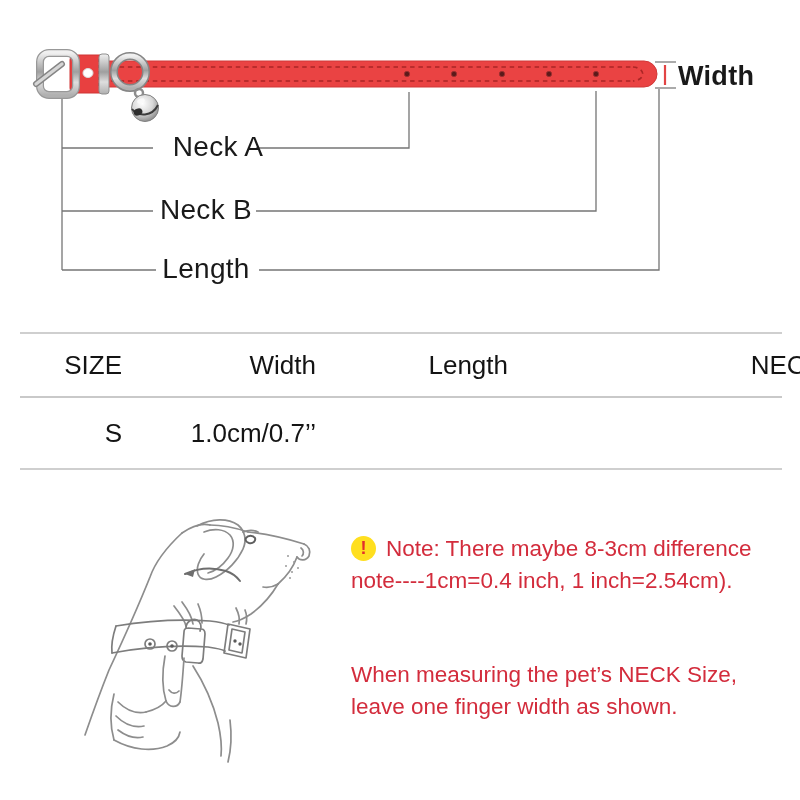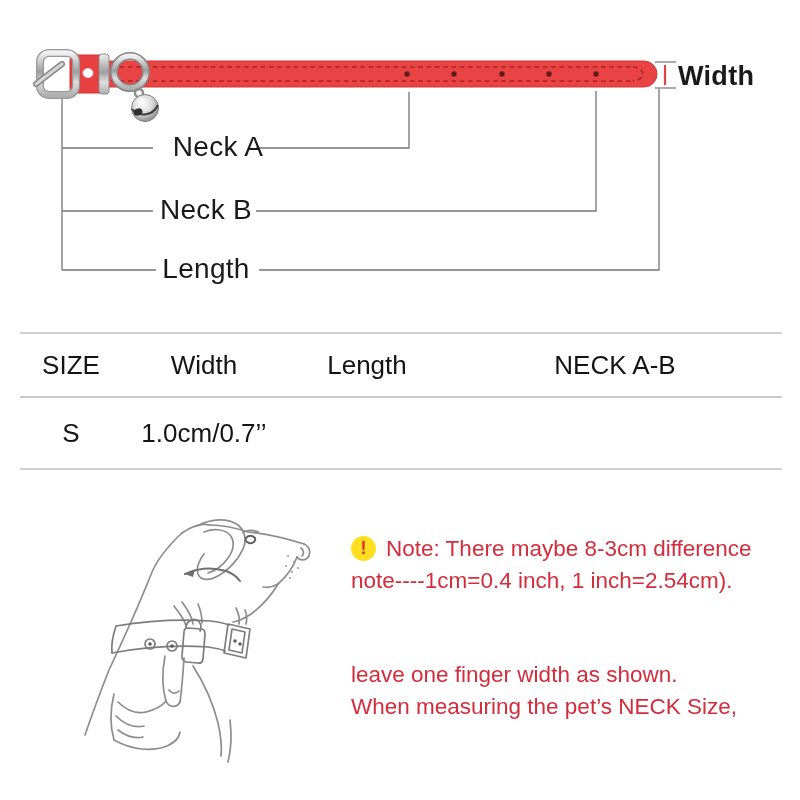--- a/index.html
+++ b/index.html
@@ -11,21 +11,21 @@
   .mlabel{position:absolute;font-size:28px;font-weight:500;color:#191919;
           letter-spacing:.3px;line-height:32px;}
   #lbl-neck-a{left:168px;top:131px;width:100px;text-align:center;}
   #lbl-neck-b{left:156px;top:194px;width:100px;text-align:center;}
   #lbl-length{left:156px;top:253px;width:100px;text-align:center;}
   #lbl-width{left:678px;top:60px;font-size:27px;font-weight:600;}
 
   
   .size-table{position:absolute;left:20px;top:332px;width:762px;}
   .trow{display:grid;grid-template-columns:102px 164px 162px 334px;
-        align-items:center;text-align:center;font-size:26px;}
+        align-items:center;text-align:right;font-size:26px;gap:30px;}
   .trow.head{height:62px;border-top:2px solid #cfcfcf;font-weight:400;color:#141414;}
   .trow.body{height:70px;border-top:2px solid #c9c9c9;border-bottom:2px solid #cfcfcf;color:#141414;}
 
   
   .note{position:absolute;left:351px;width:440px;font-size:22.5px;
         line-height:31.5px;color:#d32c3c;}
   #note-1{top:533px;}
   #note-2{top:659px;}
   .note .first{position:relative;padding-left:35px;}
   .excl{position:absolute;left:0;top:3px;width:25px;height:25px;border-radius:50%;
@@ -200,15 +200,15 @@
 
 <div class="note" id="note-1">
   <div class="first">
     <span class="excl">!</span>
     <span>Note: There maybe 8-3cm difference</span>
   </div>
   <div>note----1cm=0.4 inch, 1 inch=2.54cm).</div>
 </div>
 
 <div class="note" id="note-2">
+  <div>When measuring the pet’s NECK Size,</div>
   <div>leave one finger width as shown.</div>
-  <div>When measuring the pet’s NECK Size,</div>
 </div>
 
 </body></html>

